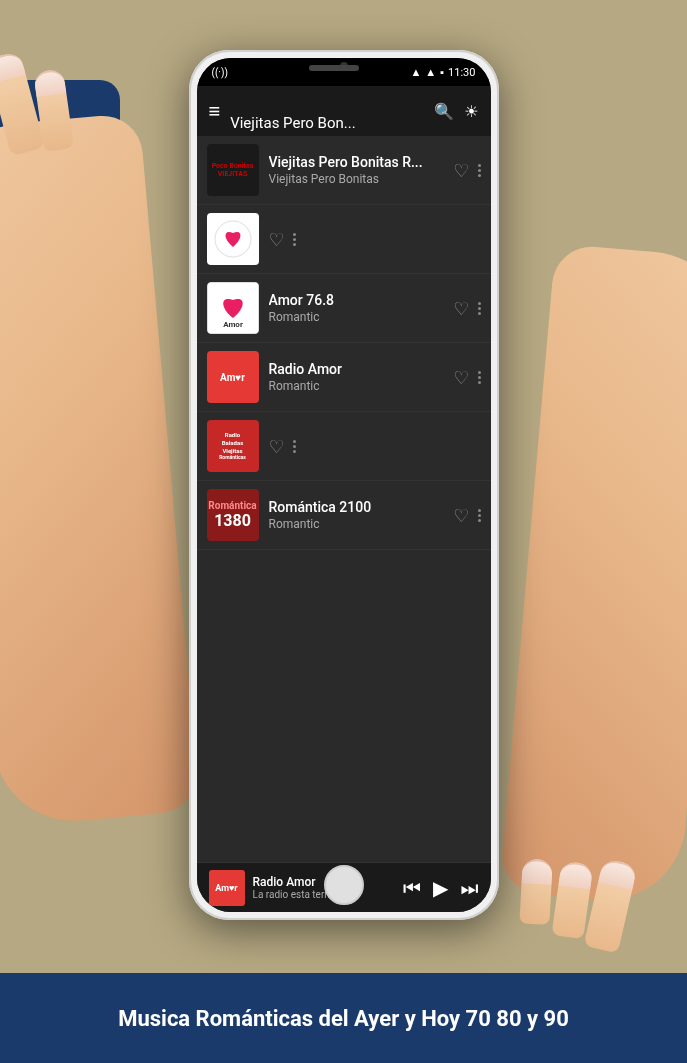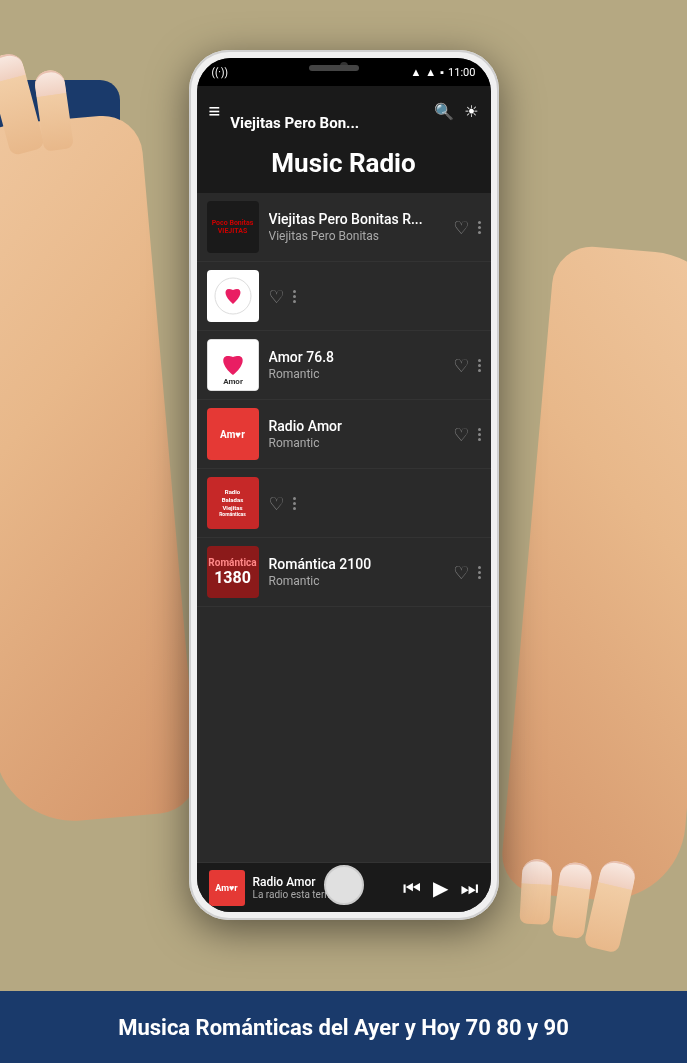--- a/index.html
+++ b/index.html
@@ -31,21 +31,21 @@
       height: 400px;
       background: #1a3a6b;
       border-radius: 20px 0 0 20px;
     }
 
     .bottom-bar {
       position: absolute;
       bottom: 0;
       left: 0;
       right: 0;
-      height: 72px;
+      height: 90px;
       background: #1a3a6b;
       display: flex;
       align-items: center;
       justify-content: center;
     }
 
     .bottom-bar-text {
       color: white;
       font-size: 22px;
       font-weight: bold;
@@ -151,21 +151,21 @@
       display: flex;
       align-items: center;
       padding: 0 12px;
       gap: 10px;
     }
 
     .app-bar-title {
       flex: 1;
       color: white;
       font-size: 15px;
-      font-weight: 700;
+      font-weight: 400;
       overflow: hidden;
       text-overflow: ellipsis;
       white-space: nowrap;
       margin-top: 24px;
     }
 
     .app-bar-icon {
       color: white;
       font-size: 20px;
       cursor: pointer;
@@ -434,34 +434,31 @@
     <div class="screen-content">
 
       <div class="status-bar">
         <div class="status-left">
           <span style="font-size:10px;">((·))</span>
         </div>
         <div class="status-right">
           <span>▲</span>
           <span>▲</span>
           <span>▪</span>
-          <span>11:00</span>
+          <span>11:30</span>
         </div>
       </div>
 
       <div class="app-bar">
         <span class="app-bar-icon">≡</span>
         <span class="app-bar-title">Viejitas Pero Bon...</span>
         <span class="app-bar-icon" style="font-size:16px;">🔍</span>
         <span class="app-bar-icon" style="font-size:16px;">☀</span>
       </div>
 
-      <div class="screen-title">
-        <div class="screen-title-text">Music Radio</div>
-      </div>
 
       <div class="list-container radio-list">
 
         <div class="radio-item">
           <div class="radio-logo logo-viejitas">
             <div style="font-size:7px;font-weight:bold;color:#cc0000;line-height:1.2;">Poco Bonitas</div>
             <div style="font-size:7px;font-weight:bold;color:#cc0000;line-height:1.2;">VIEJITAS</div>
           </div>
           <div class="radio-info">
             <div class="radio-name">Viejitas Pero Bonitas R...</div>

